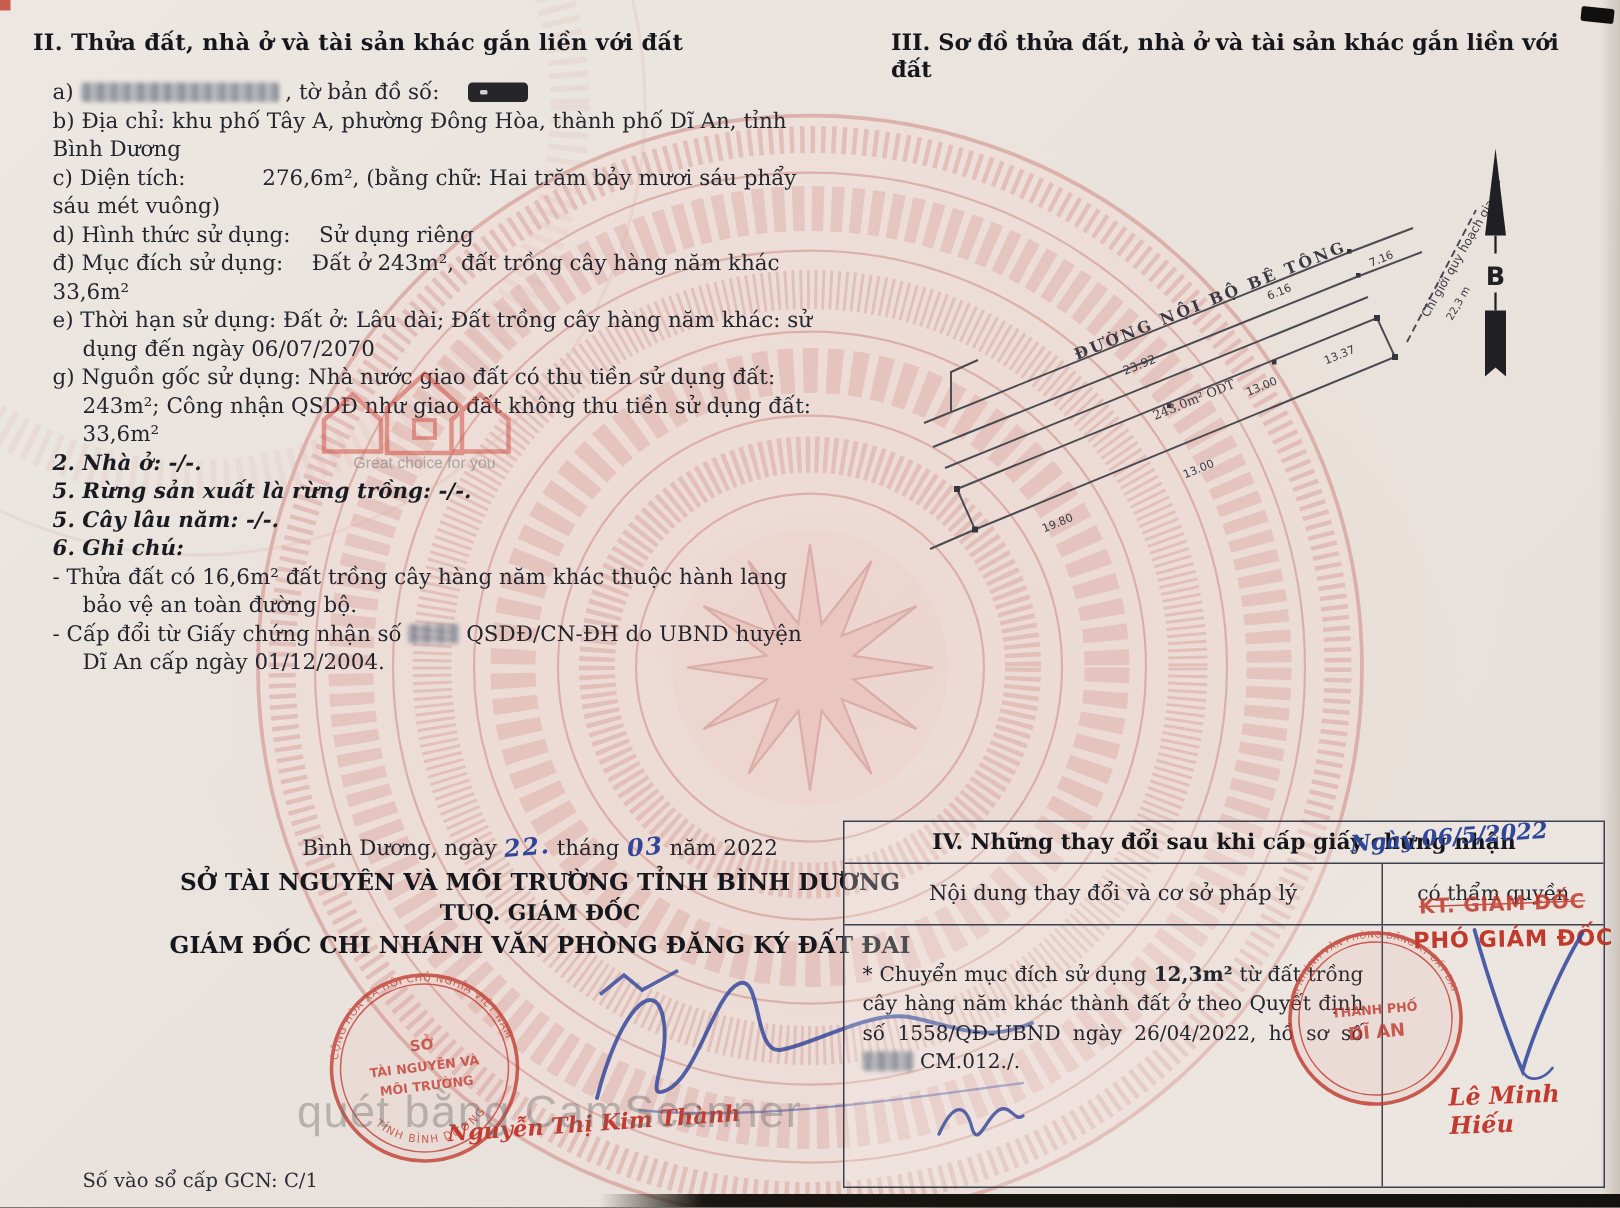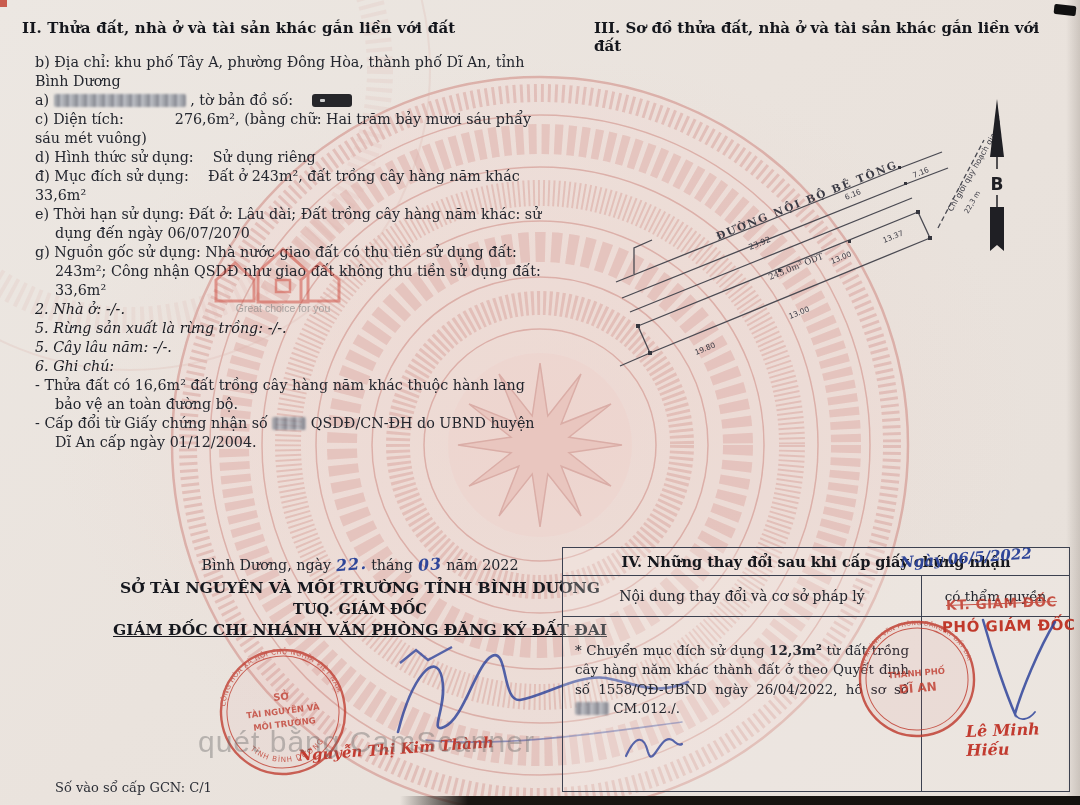--- a/index.html
+++ b/index.html
@@ -17,39 +17,39 @@
     background:linear-gradient(to left, rgba(90,80,70,.20), rgba(90,80,70,0));}
   .bottom-band{position:absolute;left:400px;top:796px;right:0;height:9px;
     background:linear-gradient(to right, rgba(24,20,16,0), #1a1612 10%, #14110e);}
   .corner-nick{position:absolute;left:1054px;top:5px;width:22px;height:10px;background:#101010;border-radius:2px;transform:rotate(6deg);}
   .corner-red{position:absolute;left:0;top:0;width:7px;height:7px;background:#c0392b;opacity:.8;}
   
   .h2{left:22px;top:19px;width:540px;font-weight:bold;font-size:15px;color:#14161c;letter-spacing:.2px;}
   .fields{left:35px;top:53px;width:508px;font-size:14.3px;line-height:1.33;}
   .fields .ln{margin:0;}
   .hang{padding-left:20px;text-indent:-20px;}
-  .bi{font-weight:normal;font-style:italic;color:#191b22;}
+  .bi{font-weight:bold;font-style:italic;color:#191b22;}
   .gap6{margin-top:7px;}
   .gap2{margin-top:2px;}
   .spacer40{display:inline-block;width:42px;}
   .spacer8{display:inline-block;width:10px;}
   .redact-blur{display:inline-block;width:132px;height:13px;vertical-align:-2px;border-radius:2px;
     background:repeating-linear-gradient(90deg,#8f949e 0 3px,#6e7380 3px 6px,#a9aeb8 6px 9px);
     filter:blur(1.3px);opacity:.75;}
   .redact-blur.small{width:34px;}
   .black-box{display:inline-block;width:40px;height:13px;background:#26262a;border-radius:3px;vertical-align:-2px;margin-left:14px;position:relative;}
   .black-box::after{content:"";position:absolute;left:8px;top:5px;width:5px;height:3px;background:#cfcfcf;border-radius:1px;}
   .h3{left:594px;top:19px;width:470px;font-weight:bold;font-size:15px;color:#14161c;}
   
   .sig-block{left:100px;top:555px;width:520px;text-align:center;}
   .date-line{font-size:14.3px;color:#23262e;}
   .hand-blue{color:#2f4699;font-style:italic;font-size:16px;display:inline-block;transform:rotate(-5deg);font-weight:bold;letter-spacing:1px;}
   .org1{font-weight:bold;font-size:15.5px;color:#15171d;margin-top:4px;}
   .org2{font-weight:bold;font-size:14.5px;color:#15171d;margin-top:3px;}
-  .org3{font-weight:bold;font-size:15.5px;color:#15171d;margin-top:3px;text-decoration:underline;}
+  .org3{font-weight:bold;font-size:15.5px;color:#15171d;margin-top:3px;}
   .org4{font-weight:bold;font-size:15px;color:#15171d;margin-top:2px;}
   .script-red{color:#c23b30;font-style:italic;font-weight:bold;}
   .name1{left:298px;top:740px;font-size:15px;transform:rotate(-4deg);}
   .name2{left:966px;top:720px;font-size:16px;transform:rotate(-2deg);}
   
   .t4{left:562px;top:547px;width:506px;height:243px;border:1.6px solid #3c4150;background:rgba(248,242,238,.25);}
   .t4-title{height:27px;border-bottom:1.4px solid #3c4150;display:flex;align-items:center;justify-content:center;
     font-weight:bold;font-size:14.5px;color:#15171d;}
   .t4-head{display:flex;height:40px;border-bottom:1.4px solid #3c4150;}
   .t4-head-left{width:358px;display:flex;align-items:center;justify-content:center;font-size:14px;}
@@ -96,27 +96,27 @@
   <svg class="abs" style="left:0;top:0;" width="520" height="420" viewBox="0 0 520 420">
     <g fill="none" stroke="#ddb4ad">
       <circle cx="130" cy="70" r="250" stroke-width="26" stroke-dasharray="4 5" opacity=".18"></circle>
       <circle cx="130" cy="70" r="300" stroke-width="2" opacity=".25"></circle>
     </g>
   </svg>
 
   <div class="abs h2">II. Thửa đất, nhà ở và tài sản khác gắn liền với đất</div>
 
   <div class="abs fields">
-    <div class="ln">b) Địa chỉ: khu phố Tây A, phường Đông Hòa, thành phố Dĩ An, tỉnh Bình Dương</div>
     <div class="ln">
       <span>a)</span>
       <span class="redact-blur"></span>
       <span>, tờ bản đồ số:</span>
       <span class="black-box"></span>
     </div>
+    <div class="ln">b) Địa chỉ: khu phố Tây A, phường Đông Hòa, thành phố Dĩ An, tỉnh Bình Dương</div>
     <div class="ln">
       <span>c) Diện tích:</span>
       <span class="spacer40"></span>
       <span>276,6m²,</span>
       <span>(bằng chữ: Hai trăm bảy mươi sáu phẩy sáu mét vuông)</span>
     </div>
     <div class="ln">
       <span>d) Hình thức sử dụng:</span>
       <span class="spacer8"></span>
       <span>Sử dụng riêng</span>

